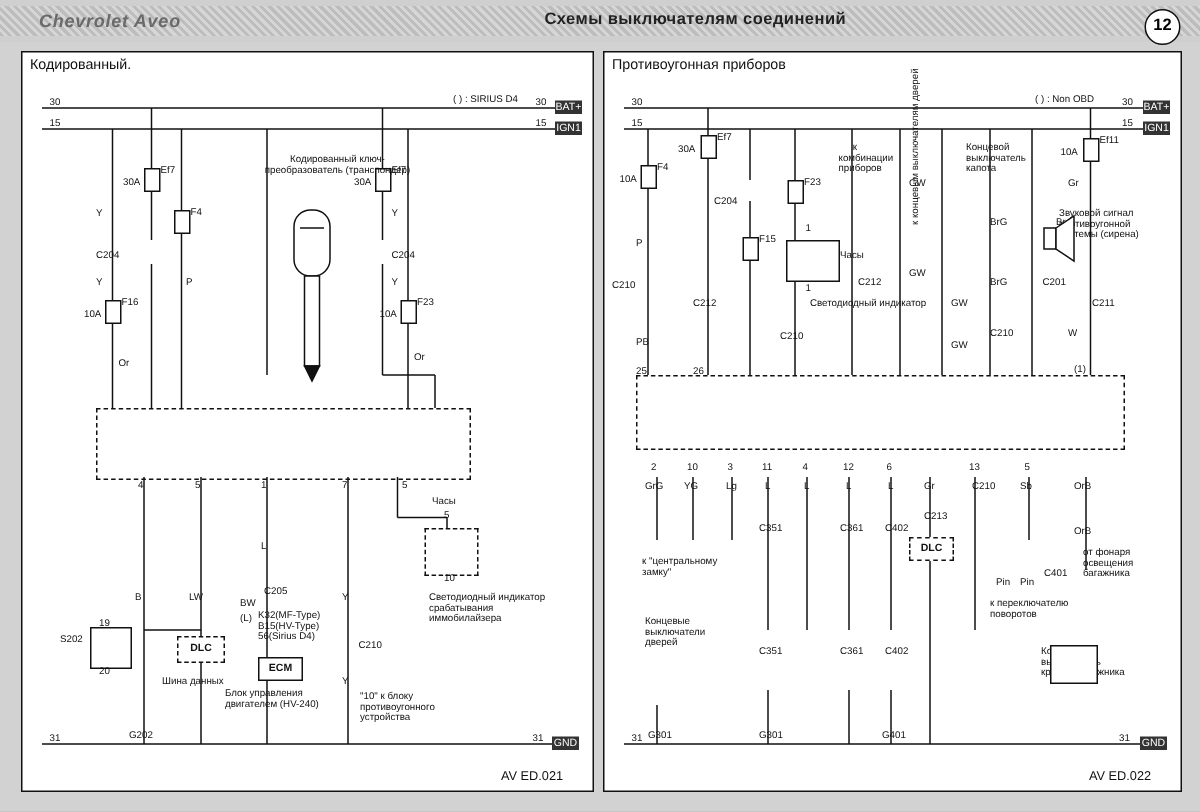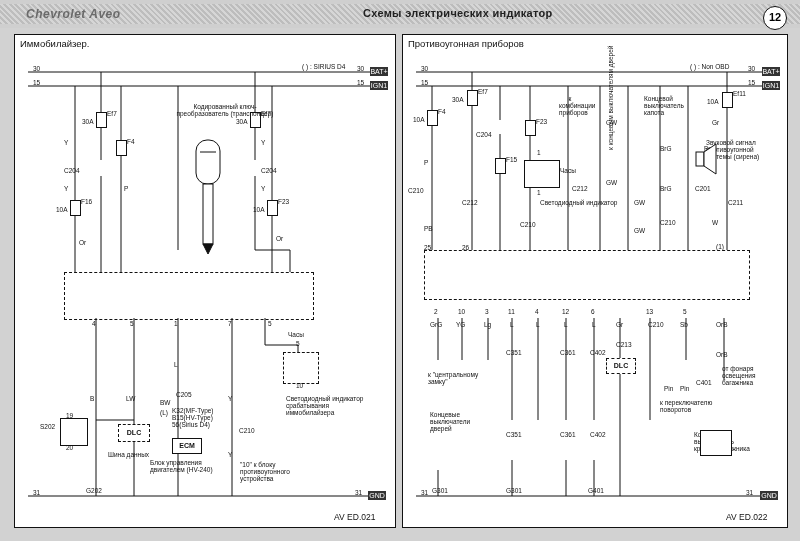--- a/index.html
+++ b/index.html
@@ -32,26 +32,26 @@
 </style>
 </head>
 <body>
 
 <div id="page">
   <div id="sheet"></div>
 
   <div class="hdr">
     <div class="hdrband"></div>
     <div class="brand">Chevrolet Aveo</div>
-    <div class="hdrtitle">Схемы электрических индикатор</div>
+    <div class="hdrtitle">Схемы выключателям соединений</div>
     <div class="pagecircle">12</div>
   </div>
 
   <div class="panel" id="panelL"></div>
-  <div class="ptitle" style="left:20px;top:38px;">Иммобилайзер.</div>
+  <div class="ptitle" style="left:20px;top:38px;">Кодированный.</div>
 
   <svg width="800" height="541">
     <g stroke="#111" stroke-width="1" fill="none">
 
       <line x1="28" y1="72" x2="372" y2="72"></line>
       <line x1="28" y1="86" x2="372" y2="86"></line>
 
       <line x1="28" y1="496" x2="372" y2="496"></line>
 
       <line x1="101" y1="72" x2="101" y2="112"></line>

